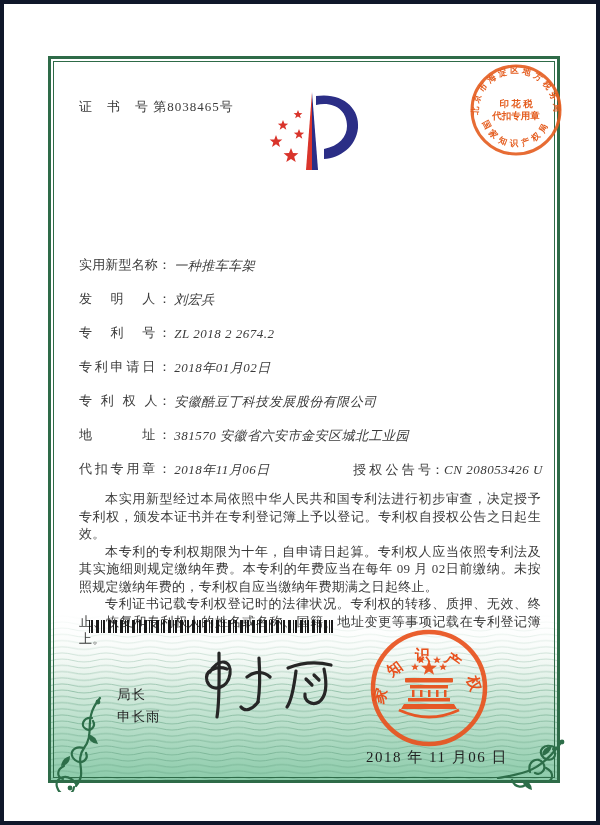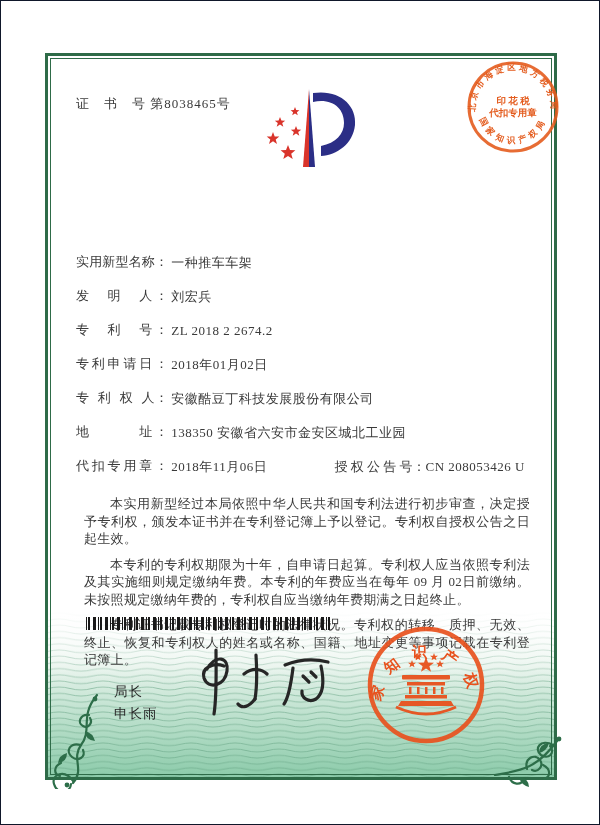--- a/index.html
+++ b/index.html
@@ -1,19 +1,19 @@
 <!DOCTYPE html>
 <html><head>
 <meta charset="utf-8">
 <style>
   html,body{margin:0;padding:0;background:#fff;}
   .page{
     position:relative;width:600px;height:825px;background:#ffffff;
     font-family:"Liberation Serif","DejaVu Serif",serif;color:#3a3a3a;
-    box-sizing:border-box;border:1px solid #0f172a;overflow:hidden;
+    box-sizing:border-box;border:4px solid #0f172a;overflow:hidden;
   }
   .frame{
     position:absolute;left:44px;top:52px;width:512px;height:727px;
     border:3px solid #2e6b48;box-sizing:border-box;
   }
   .frame::after{
     content:"";position:absolute;inset:2px;border:1px solid #2e6b48;pointer-events:none;
   }
   .cert-number{
     position:absolute;left:75px;top:94px;font-size:13px;letter-spacing:1px;color:#3a3a3a;z-index:2;
@@ -22,27 +22,27 @@
   .title{
     position:absolute;left:0;right:0;top:174px;text-align:center;
     font-size:33px;font-weight:700;letter-spacing:4px;color:#2d2d2d;z-index:2;
   }
   .fields{position:absolute;left:75px;top:252px;width:460px;font-size:13px;z-index:2;}
   .frow{height:20px;line-height:20px;margin-bottom:14px;white-space:nowrap;}
   .flabel{
     display:inline-block;width:92px;text-align-last:justify;text-align:justify;
     vertical-align:top;color:#3a3a3a;font-family:Liberation Mono, monospace;
   }
-  .fvalue{letter-spacing:0.5px;}
-  .fright{margin-left:64px;}
+  .fvalue{letter-spacing:0.5px;font-style:italic;}
+  .fright{margin-left:80px;}
   .body-text{
     position:absolute;left:75px;top:486px;width:462px;font-size:13px;line-height:17.5px;
     text-align:justify;color:#3a3a3a;z-index:2;letter-spacing:0.3px;
   }
-  .body-text p{margin:8px;text-indent:2em;}
+  .body-text p{margin:0;text-indent:2em;}
   .band{position:absolute;left:47px;top:610px;width:506px;height:166px;z-index:0;overflow:hidden;}
   .barcode{position:absolute;left:85px;top:616px;width:274px;height:13px;z-index:2;font-size:0;}
   .barcode span{display:inline-block;height:100%;background:#191919;vertical-align:top;}
   .sig-block{
     position:absolute;left:113px;top:680px;z-index:3;
     font-family:"Liberation Sans","DejaVu Sans",sans-serif;
     font-size:13.5px;line-height:22px;color:#262626;font-weight:500;letter-spacing:1px;
   }
   .sig-script{position:absolute;left:188px;top:644px;z-index:3;}
   .seal{position:absolute;left:355px;top:614px;z-index:3;}
@@ -123,21 +123,21 @@
     <div class="frow">
       <span class="flabel">专利申请日：</span>
       <span class="fvalue">2018年01月02日</span>
     </div>
     <div class="frow">
       <span class="flabel">专 利 权 人：</span>
       <span class="fvalue">安徽酷豆丁科技发展股份有限公司</span>
     </div>
     <div class="frow">
       <span class="flabel">地　　　址：</span>
-      <span class="fvalue">138350 安徽省六安市金安区城北工业园</span>
+      <span class="fvalue">381570 安徽省六安市金安区城北工业园</span>
     </div>
     <div class="frow">
       <span class="flabel">代扣专用章：</span>
       <span class="fvalue">2018年11月06日</span>
       <span class="fright">
         <span>授 权 公 告 号：</span><span class="fvalue">CN 208053426 U</span>
       </span>
     </div>
   </div>
 
@@ -193,20 +193,21 @@
         <rect x="69" y="72" width="2.5" height="7"></rect>
         <rect x="77" y="72" width="2.5" height="7"></rect>
         <rect x="85" y="72" width="2.5" height="7"></rect>
         <rect x="49" y="80" width="42" height="3.5"></rect>
         <path d="M45,86 h50 l3,5 h-56 Z"></path>
         <path d="M40,92 q30,14 60,0" fill="none" stroke="#e8511d" stroke-width="3"></path>
       </g>
     </svg>
   </div>
 
+  <div class="issue-date">2018 年 11 月06 日</div>
 
 
   <div class="corner-stamp">
     <svg width="100" height="100" viewBox="0 0 100 100">
       <circle cx="50" cy="50" r="44" fill="none" stroke="#e45c1e" stroke-width="3" opacity="0.9"></circle>
       <defs>
         <path id="stampTop" d="M 13,60 A 38,38 0 1 1 87,60" fill="none"></path>
         <path id="stampBottom" d="M 17,63 A 35,35 0 0 0 83,63" fill="none"></path>
       </defs>
       <text font-size="8.5" font-weight="bold" fill="#e45c1e" letter-spacing="3" font-family="'Liberation Serif','DejaVu Serif',serif">

